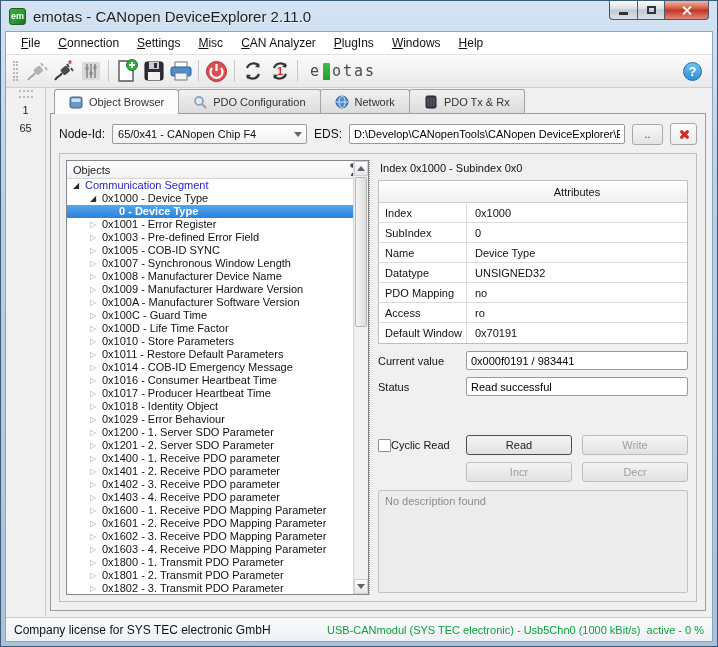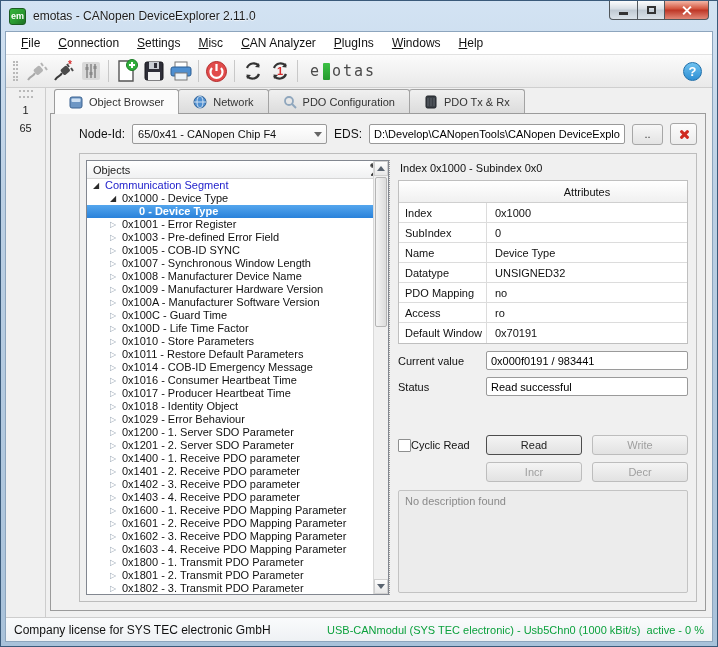--- a/index.html
+++ b/index.html
@@ -5,21 +5,21 @@
   * { margin:0; padding:0; box-sizing:border-box; }
   html,body { width:718px; height:647px; font-family:"Liberation Sans", sans-serif; }
   body { position:relative; background:#a8c0d8; overflow:hidden; }
 
   
   .window { position:absolute; inset:0; border:1px solid #3a5a7a;
             background:linear-gradient(180deg,#d3e3f3 0%,#bcd0e4 30%,#a9c2da 100%); }
   .titlebar { position:absolute; top:0; left:0; right:0; height:30px; display:flex; align-items:center; padding-left:8px; }
   .app-icon { width:17px; height:17px; border-radius:3px; background:linear-gradient(135deg,#35b23a 0%,#2a9a31 55%,#1d6f24 100%);
               color:#fff; font-size:9px; font-weight:bold; display:flex; align-items:center; justify-content:center; border:1px solid #1c5d22; }
-  .title-text { margin-left:7px; font-size:12px; color:#1c1c1c; text-shadow:0 1px 1px rgba(255,255,255,.7); }
+  .title-text { margin-left:7px; font-size:15px; color:#1c1c1c; text-shadow:0 1px 1px rgba(255,255,255,.7); }
   .win-buttons { position:absolute; top:0; right:8px; display:flex; }
   .win-btn { height:19px; border:1px solid #51575c; border-top:none; display:flex; align-items:center; justify-content:center;
              background:linear-gradient(180deg,#fdfdfd 0%,#d6dde4 45%,#bfc9d2 50%,#dbe3ea 100%); }
   .win-btn.min { width:29px; border-radius:0 0 0 4px; }
   .win-btn.max { width:27px; border-left:none; }
   .win-btn.close { width:44px; border-left:none; border-radius:0 0 4px 0;
              background:linear-gradient(180deg,#f3b6a6 0%,#d2513a 45%,#bd3525 50%,#e28877 100%); }
   .glyph-min { width:9px; height:3px; background:#333; margin-top:6px; }
   .glyph-max { width:9px; height:8px; border:2px solid #333; }
   .glyph-close { position:relative; width:11px; height:11px; }
@@ -48,21 +48,21 @@
   .main { flex:1; display:flex; min-height:0; }
   .left-dock { width:40px; border-right:1px solid #cdcdcd; display:flex; flex-direction:column; align-items:center; padding-top:2px; }
   .dock-grip { width:14px; height:8px; border-top:2px dotted #b9b9b9; border-bottom:2px dotted #b9b9b9; margin-bottom:3px; }
   .node-num { font-size:11px; color:#222; padding:3px 6px; }
 
   .tabwidget { flex:1; position:relative; padding:0 6px 6px 4px; display:flex; flex-direction:column; min-width:0; }
   .tabbar { height:25px; display:flex; align-items:flex-end; padding-left:4px; position:relative; z-index:2; }
   .tab { height:24px; display:flex; align-items:center; justify-content:center; gap:6px; font-size:11px; color:#333; padding:0 14px;
          background:linear-gradient(180deg,#f0f0f0,#dcdcdc); border:1px solid #a3a3a3; border-bottom:none; border-radius:3px 3px 0 0; margin-right:-1px; }
   .tab.active { height:25px; background:#fbfbfb; margin-bottom:-1px; border-color:#9b9b9b;justify-content:space-between; }
-  .tabpane { flex:1; border:1px solid #9b9b9b; background:#f0f0f0; position:relative; display:flex; flex-direction:column; min-height:0;padding-left:20px; }
+  .tabpane { flex:1; border:1px solid #9b9b9b; background:#f0f0f0; position:relative; display:flex; flex-direction:column; min-height:0; }
 
   
   .node-row { display:flex; align-items:center; gap:7px; padding:9px 8px 6px 8px; font-size:12px; color:#111; }
   .combo { width:195px; height:20px; border:1px solid #999; border-radius:2px; background:linear-gradient(180deg,#fff,#f2f2f2);
            display:flex; align-items:center; font-size:11px; padding-left:5px; }
   .combo .combo-text { flex:1; white-space:nowrap; overflow:hidden; }
   .combo-arrow { width:16px; display:flex; align-items:center; justify-content:center; }
   .combo-arrow::after { content:""; border-left:4px solid transparent; border-right:4px solid transparent; border-top:5px solid #666; }
   .eds-input { flex:1; height:20px; border:1px solid #999; border-radius:2px; background:#fff; font-size:11px; padding:0 4px; font-family:"Liberation Sans",sans-serif; }
   .small-btn { width:31px; height:21px; border:1px solid #a7a7a7; border-radius:3px; background:linear-gradient(180deg,#f7f7f7,#e3e3e3); font-size:11px; color:#333; }
@@ -266,32 +266,32 @@
         <div class="tabbar">
           <div class="tab active">
             <svg width="14" height="14" viewBox="0 0 14 14">
               <rect x="1" y="2" width="12" height="11" rx="2" fill="#6d96c4" stroke="#3c6391" stroke-width="1"></rect>
               <rect x="2.5" y="3.5" width="9" height="3.5" rx="1" fill="#cfe0f2"></rect>
             </svg>
             <span>Object Browser</span>
           </div>
           <div class="tab">
             <svg width="14" height="14" viewBox="0 0 14 14">
+              <circle cx="6" cy="6" r="4" fill="none" stroke="#8fa6bd" stroke-width="1.8"></circle>
+              <line x1="9" y1="9" x2="13" y2="13" stroke="#8fa6bd" stroke-width="2"></line>
+            </svg>
+            <span>PDO Configuration</span>
+          </div>
+          <div class="tab">
+            <svg width="14" height="14" viewBox="0 0 14 14">
               <circle cx="7" cy="7" r="6" fill="#4f8fd0" stroke="#2d5f94"></circle>
               <ellipse cx="7" cy="7" rx="3" ry="6" fill="none" stroke="#cfe0f2" stroke-width="1"></ellipse>
               <line x1="1" y1="7" x2="13" y2="7" stroke="#cfe0f2" stroke-width="1"></line>
             </svg>
             <span>Network</span>
-          </div>
-          <div class="tab">
-            <svg width="14" height="14" viewBox="0 0 14 14">
-              <circle cx="6" cy="6" r="4" fill="none" stroke="#8fa6bd" stroke-width="1.8"></circle>
-              <line x1="9" y1="9" x2="13" y2="13" stroke="#8fa6bd" stroke-width="2"></line>
-            </svg>
-            <span>PDO Configuration</span>
           </div>
           <div class="tab">
             <svg width="14" height="14" viewBox="0 0 14 14">
               <rect x="2" y="1" width="10" height="12" rx="1.5" fill="#3a3f45" stroke="#1f2328"></rect>
               <line x1="4" y1="3" x2="4" y2="11" stroke="#5c636b" stroke-width="1"></line>
               <line x1="7" y1="3" x2="7" y2="11" stroke="#5c636b" stroke-width="1"></line>
               <line x1="10" y1="3" x2="10" y2="11" stroke="#5c636b" stroke-width="1"></line>
             </svg>
             <span>PDO Tx &amp; Rx</span>
           </div>

